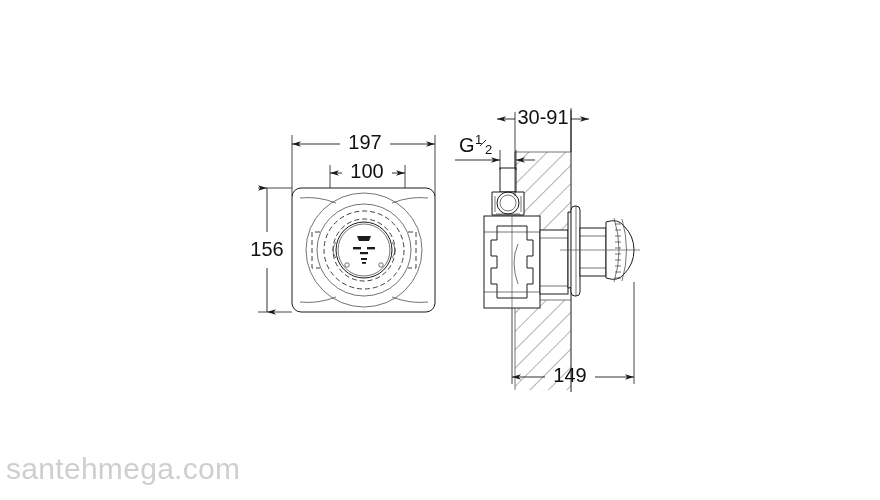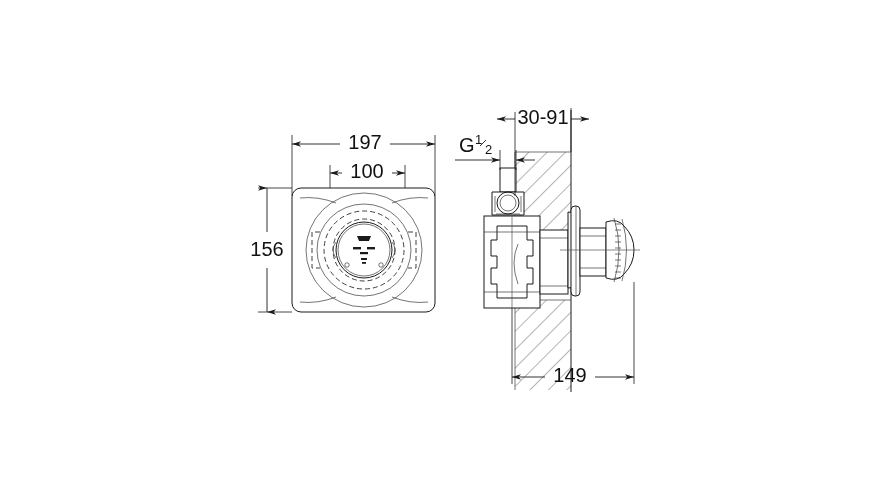--- a/index.html
+++ b/index.html
@@ -288,14 +288,15 @@
 
     <g>
       <text class="dim-text-g" x="459" y="152">G</text>
       <text class="dim-text-g frac-num" x="475" y="144">1</text>
       <line class="ln-dim" x1="480" y1="146" x2="486" y2="140"></line>
       <text class="dim-text-g frac-den" x="485" y="154">2</text>
     </g>
 
   </svg>
 
+  <div class="watermark-text">santehmega.com</div>
 
 </div>
 
 </body></html>

